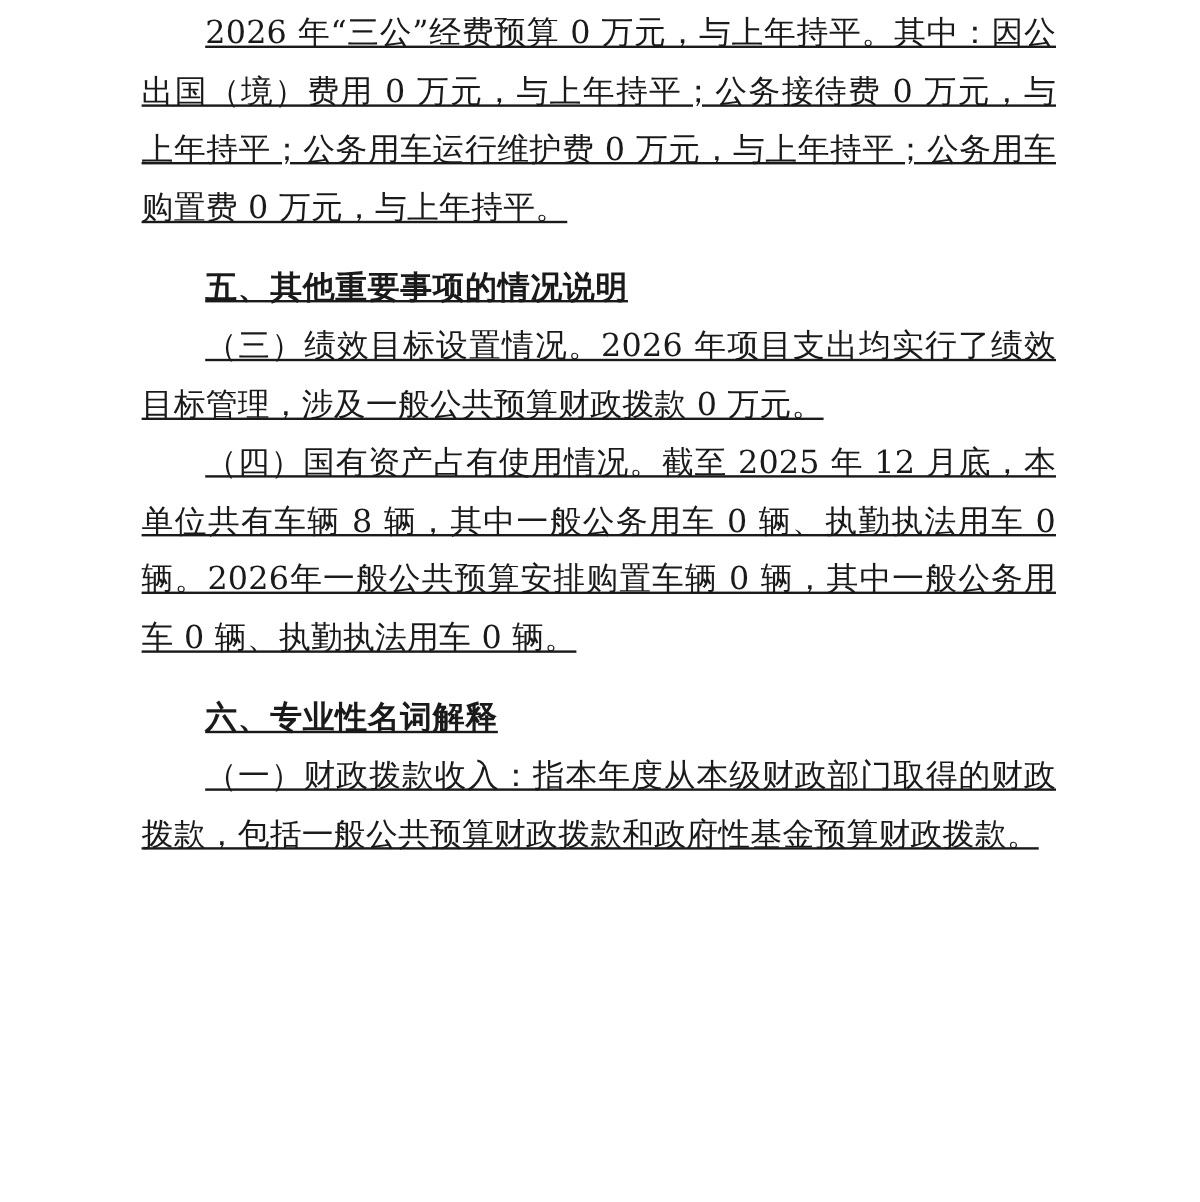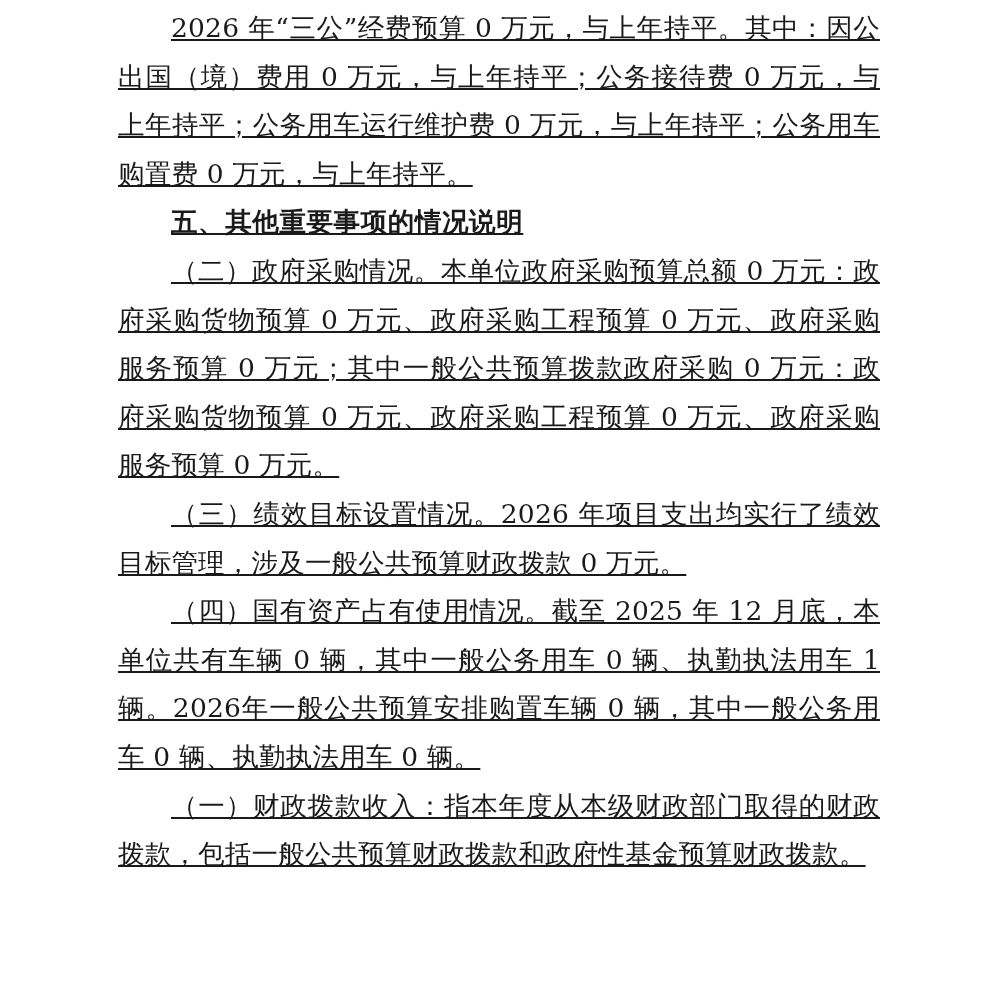--- a/index.html
+++ b/index.html
@@ -33,35 +33,35 @@
   }
   .heading {
     font-size: 26.5px;
     line-height: 48.6px;
     font-weight: bold;
     margin: 0;
     text-indent: 2em;
     letter-spacing: 0.6px;
   }
   .gap-top {
-    margin-top: 0;
+    margin-top: 18px;
   }
 </style>
 </head>
 <body>
 
 <div class="page">
 
   <p class="para">2026 年“三公”经费预算 0 万元，与上年持平。其中：因公出国（境）费用 0 万元，与上年持平；公务接待费 0 万元，与上年持平；公务用车运行维护费 0 万元，与上年持平；公务用车购置费 0 万元，与上年持平。</p>
 
   <h2 class="heading gap-top">五、其他重要事项的情况说明</h2>
 
 
-  <p class="para">（二）政府采购情况。本单位政府采购预算总额 0 万元：政府采购货物预算 0 万元、政府采购工程预算 0 万元、政府采购服务预算 0 万元；其中一般公共预算拨款政府采购 0 万元：政府采购货物预算 0 万元、政府采购工程预算 0 万元、政府采购服务预算 0 万元。</p>
 
   <p class="para">（三）绩效目标设置情况。2026 年项目支出均实行了绩效目标管理，涉及一般公共预算财政拨款 0 万元。</p>
 
-  <p class="para">（四）国有资产占有使用情况。截至 2025 年 12 月底，本单位共有车辆 0 辆，其中一般公务用车 0 辆、执勤执法用车 1 辆。2026年一般公共预算安排购置车辆 0 辆，其中一般公务用车 0 辆、执勤执法用车 0 辆。</p>
+  <p class="para">（四）国有资产占有使用情况。截至 2025 年 12 月底，本单位共有车辆 8 辆，其中一般公务用车 0 辆、执勤执法用车 0 辆。2026年一般公共预算安排购置车辆 0 辆，其中一般公务用车 0 辆、执勤执法用车 0 辆。</p>
 
+  <h2 class="heading gap-top">六、专业性名词解释</h2>
 
   <p class="para">（一）财政拨款收入：指本年度从本级财政部门取得的财政拨款，包括一般公共预算财政拨款和政府性基金预算财政拨款。</p>
 
 </div>
 
 </body></html>

